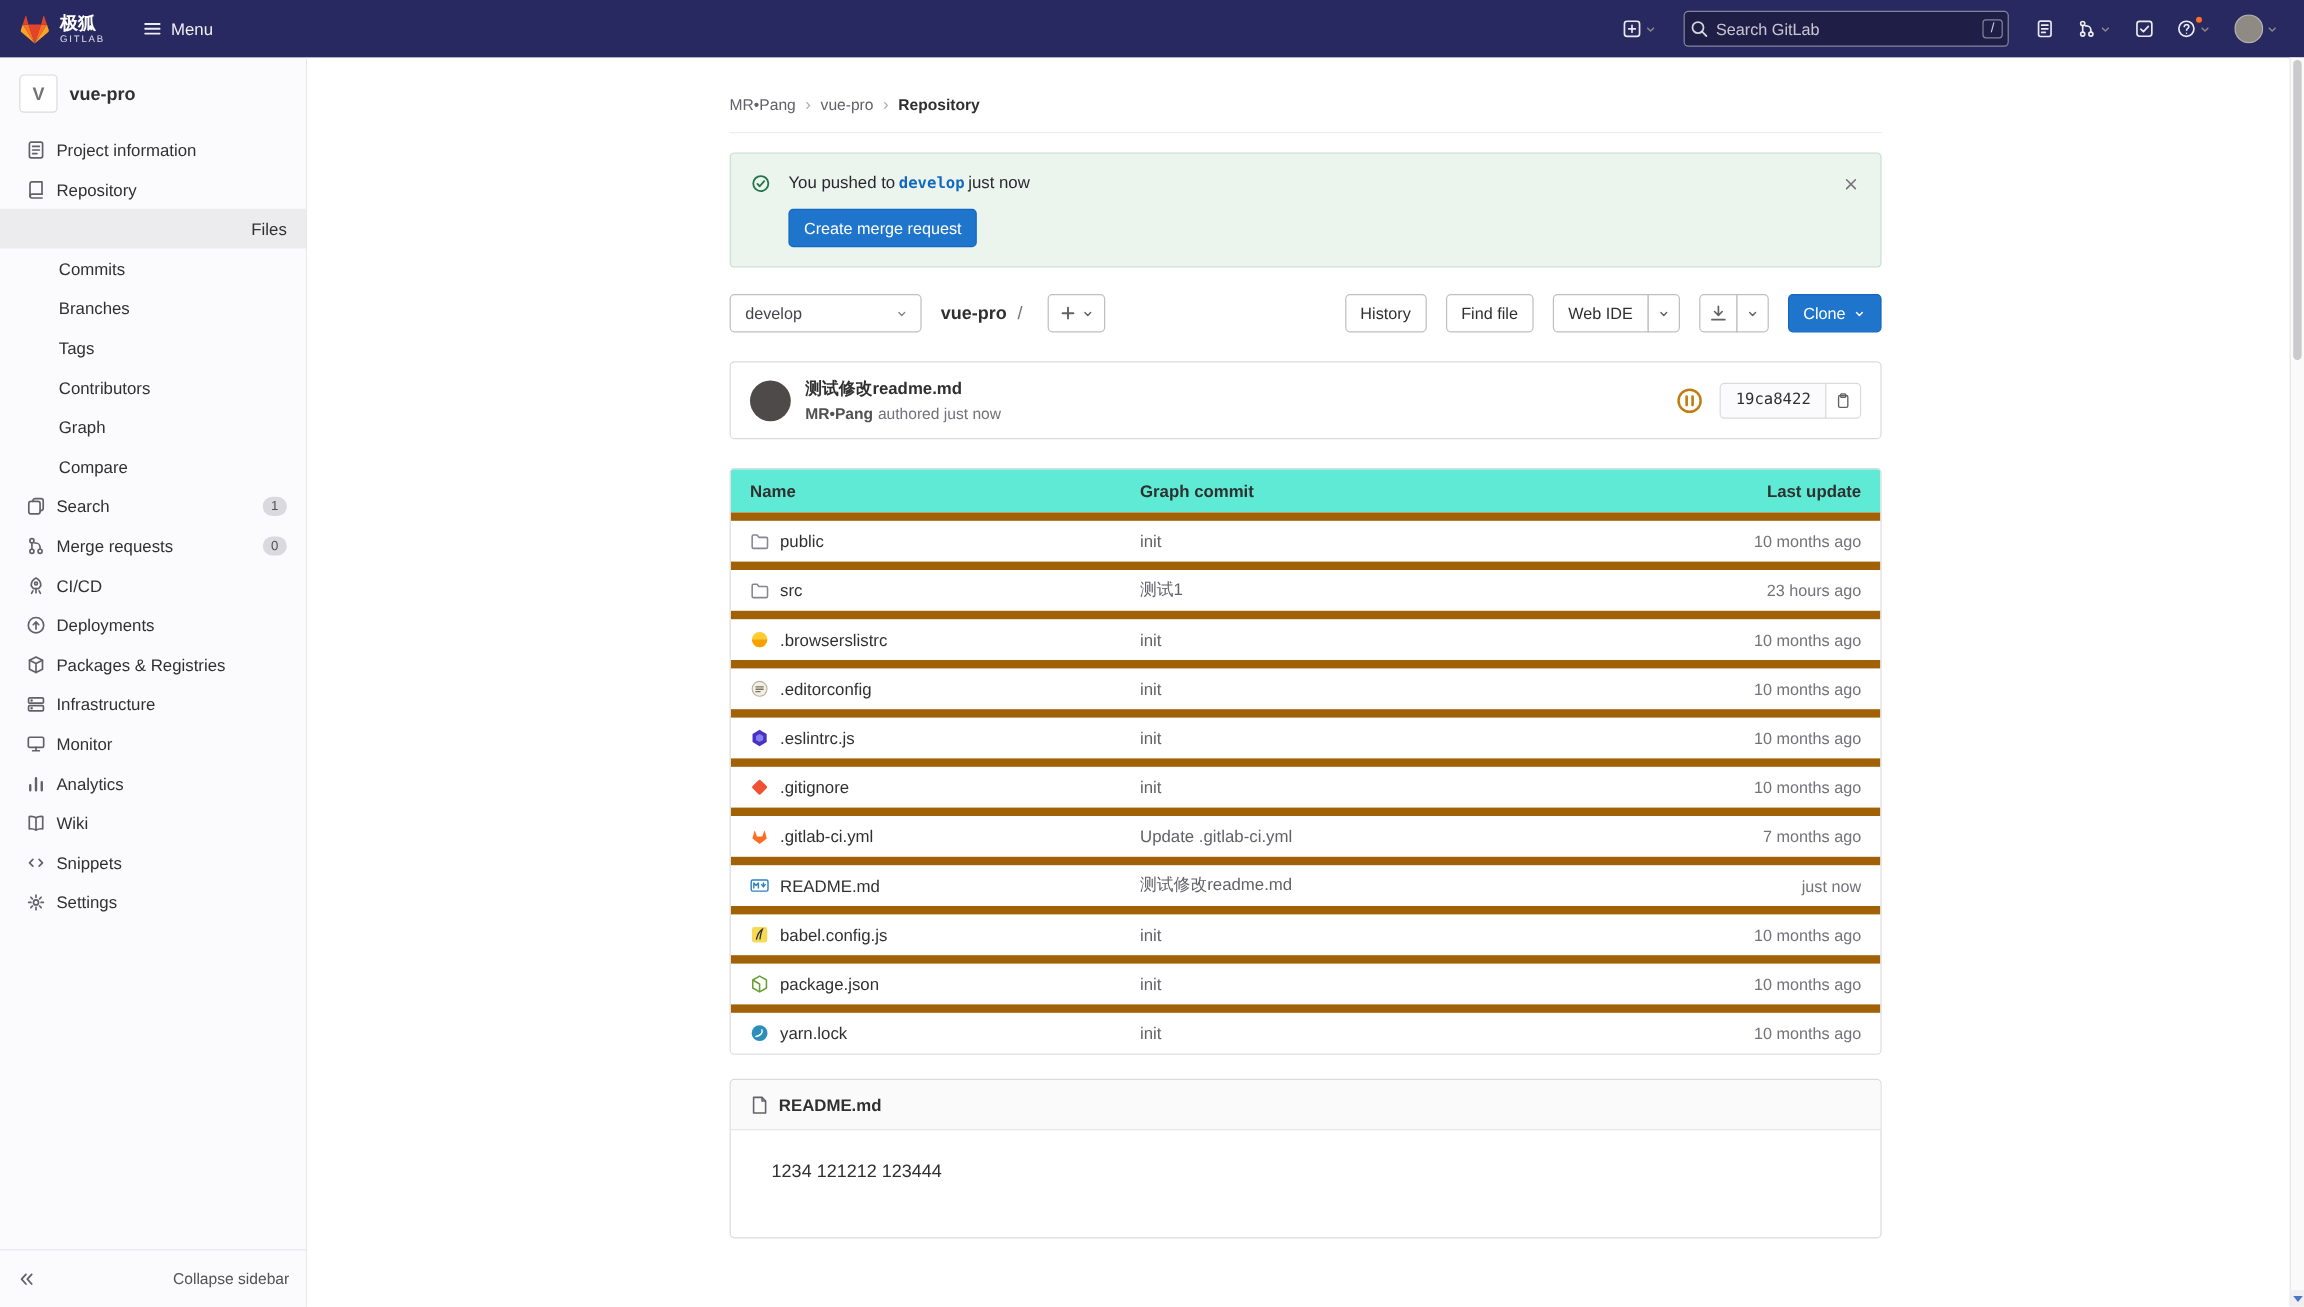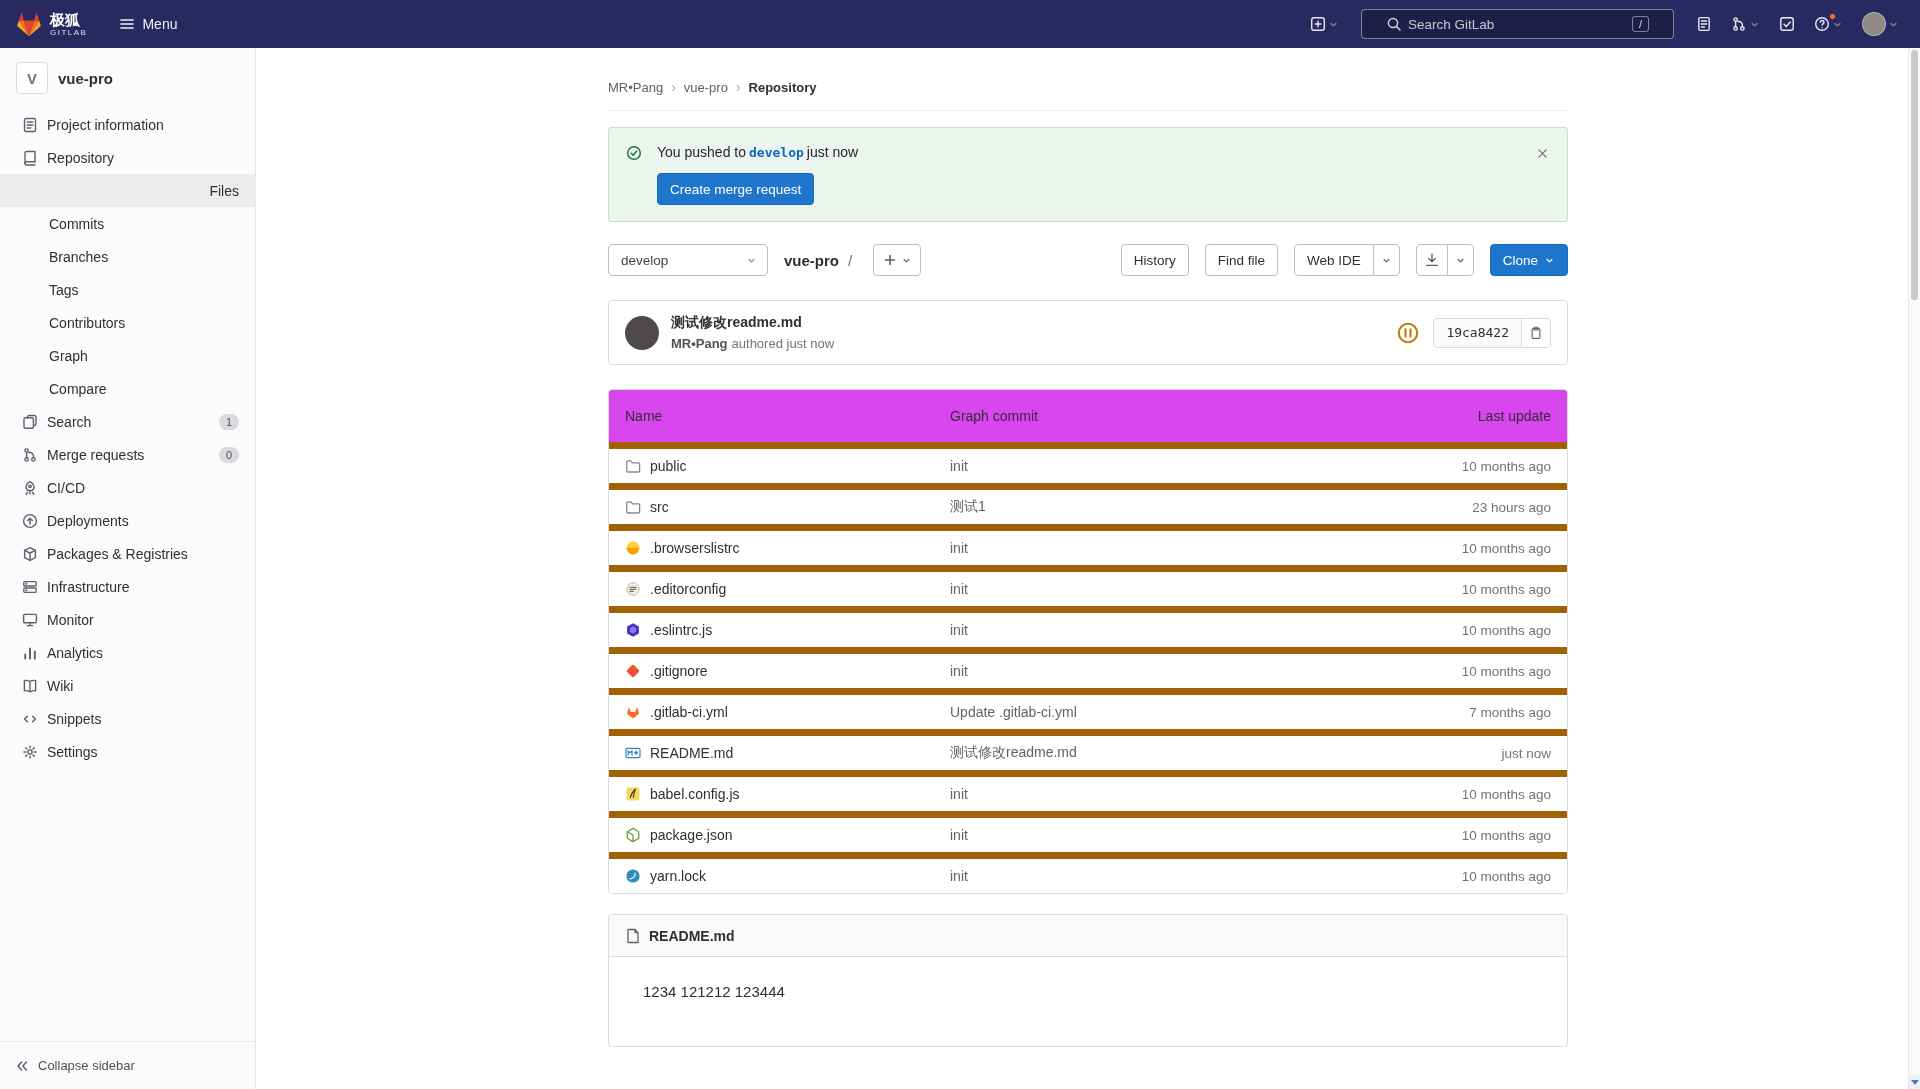--- a/index.html
+++ b/index.html
@@ -16,42 +16,42 @@
   .navbar{height:48px;flex:0 0 48px;background:#292961;display:flex;align-items:center;justify-content:space-between;padding:0 16px;}
   .nav-left{display:flex;align-items:center;gap:22px;}
   .logo{display:flex;align-items:center;gap:8px;}
   .logo svg.tanuki{width:26px;height:25px;}
   .brand-text{display:flex;flex-direction:column;line-height:1;color:#fff;}
   .brand-primary{font-size:15px;font-weight:700;}
   .brand-secondary{font-size:8px;letter-spacing:1.5px;opacity:.85;margin-top:2px;text-transform:uppercase;}
   .menu-btn{display:flex;align-items:center;gap:7px;color:rgba(255,255,255,.92);padding:6px 10px;border-radius:4px;font-size:14px;}
   .nav-right{display:flex;align-items:center;gap:9px;}
   .nav-icon-btn{display:flex;align-items:center;gap:2px;color:rgba(255,255,255,.9);padding:4px 5px;border-radius:4px;position:relative;}
-  .nav-search{display:flex;align-items:center;height:30px;width:313px;background:rgba(0,0,0,.26);border:1px solid rgba(255,255,255,.45);border-radius:4px;padding:0 24px;gap:6px;margin:0 8px;color:rgba(255,255,255,.8);}
+  .nav-search{display:flex;align-items:center;height:30px;width:271px;background:rgba(0,0,0,.26);border:1px solid rgba(255,255,255,.45);border-radius:4px;padding:0 4px;gap:6px;margin:0 8px;color:rgba(255,255,255,.8);}
   .nav-search input{flex:1;background:transparent;border:none;outline:none;color:#fff;font-size:13.5px;font-family:inherit;min-width:0;}
   .nav-search input::placeholder{color:rgba(255,255,255,.75);}
   .kbd{border:1px solid rgba(255,255,255,.45);border-radius:3px;color:rgba(255,255,255,.8);font-size:11px;padding:1px 6px;}
   .avatar-sm{width:24px;height:24px;border-radius:50%;background:#8f8a84;border:1px solid rgba(255,255,255,.35);}
   .dot{position:absolute;top:1px;right:12px;width:7px;height:7px;border-radius:50%;background:#fc6d26;border:1px solid #292961;}
 
   
   .layout{flex:1;display:flex;min-height:0;position:relative;}
 
   
   .sidebar{width:256px;flex:0 0 256px;background:#fbfafd;border-right:1px solid #e7e7ec;display:flex;flex-direction:column;}
   .side-head{display:flex;align-items:center;gap:10px;padding:14px 16px 10px;}
   .proj-avatar{width:32px;height:32px;border-radius:4px;background:#fff;border:1px solid #dbdbdb;color:#737278;font-weight:700;font-size:15px;display:flex;align-items:center;justify-content:center;flex:0 0 32px;}
   .proj-name{font-weight:600;font-size:15px;}
   .side-nav{flex:1;overflow:hidden;padding-top:4px;}
   .nav-item{display:flex;align-items:center;height:33px;padding:0 16px 0 22px;color:#303030;font-size:14px;gap:9px;}
   .nav-item.sub{padding-left:49px;}
   .nav-item.active{background:#ececef;justify-content:flex-end;}
   .nav-item .icn{color:#626168;}
   .badge{margin-left:auto;background:#d9d9de;color:#525158;font-size:11px;line-height:16px;height:16px;padding:0 7px;border-radius:8px;}
-  .side-collapse{height:48px;flex:0 0 48px;border-top:1px solid #e7e7ec;display:flex;align-items:center;gap:8px;padding:0 14px;color:#525252;font-size:13px;}
+  .side-collapse{height:48px;flex:0 0 48px;border-top:1px solid #e7e7ec;display:flex;align-items:center;gap:8px;padding:0 14px;color:#525252;font-size:13px;justify-content:space-between;}
   .side-collapse .icn{color:#626168;}
 
   
   .content{flex:1;min-width:0;overflow:hidden;background:#fff;}
   .container{width:960px;margin:16px auto;}
   .breadcrumbs{height:47px;display:flex;align-items:center;gap:8px;font-size:13px;border-bottom:1px solid #ececef;}
   .crumb{color:#626168;}
   .crumb.current{color:#303030;font-weight:600;}
   .crumb-sep{color:#a9a9ad;font-size:14px;}
 
@@ -93,21 +93,21 @@
   .commit-meta .author{font-weight:600;color:#525252;margin-right:4px;}
   .commit-right{margin-left:auto;display:flex;align-items:center;gap:14px;}
   .status-paused svg{width:22px;height:22px;}
   .sha-group{display:flex;}
   .sha{height:30px;display:flex;align-items:center;padding:0 12px;border:1px solid #dbdbdb;border-radius:4px 0 0 4px;background:#fbfafd;font-family:"DejaVu Sans Mono","Liberation Mono",monospace;font-size:13px;color:#303030;}
   .copy-btn{width:30px;height:30px;display:flex;align-items:center;justify-content:center;border:1px solid #dbdbdb;border-radius:0 4px 4px 0;margin-left:-1px;background:#fff;color:#626168;}
   .copy-btn svg{width:14px;height:14px;}
 
   
   .file-table{margin-top:24px;border:1px solid #dbdbdb;border-radius:4px;overflow:hidden;}
-  .ft-head{display:grid;grid-template-columns:325px 1fr 200px;align-items:center;height:52px;padding:0 16px;background:#d946ef;font-weight:400;font-size:14px;}
+  .ft-head{display:grid;grid-template-columns:325px 1fr 200px;align-items:center;height:36px;padding:0 16px;background:#5eead4;font-weight:700;font-size:14px;}
   .col-update{text-align:right;}
   .file-row{display:grid;grid-template-columns:325px 1fr 200px;align-items:center;height:41px;padding:0 16px;border-top:7px solid #a16207;background:#fff;}
   .cell-name{display:flex;align-items:center;gap:9px;min-width:0;}
   .cell-name a{color:#303030;}
   .cell-commit a{color:#626168;}
   .cell-update{text-align:right;color:#737278;font-size:13.5px;}
 
   
   .readme{margin-top:20px;border:1px solid #dbdbdb;border-radius:4px;margin-bottom:40px;}
   .readme-head{display:flex;align-items:center;gap:8px;height:42px;padding:0 16px;background:#fafafa;border-bottom:1px solid #dbdbdb;font-weight:600;font-size:14px;border-radius:4px 4px 0 0;}

